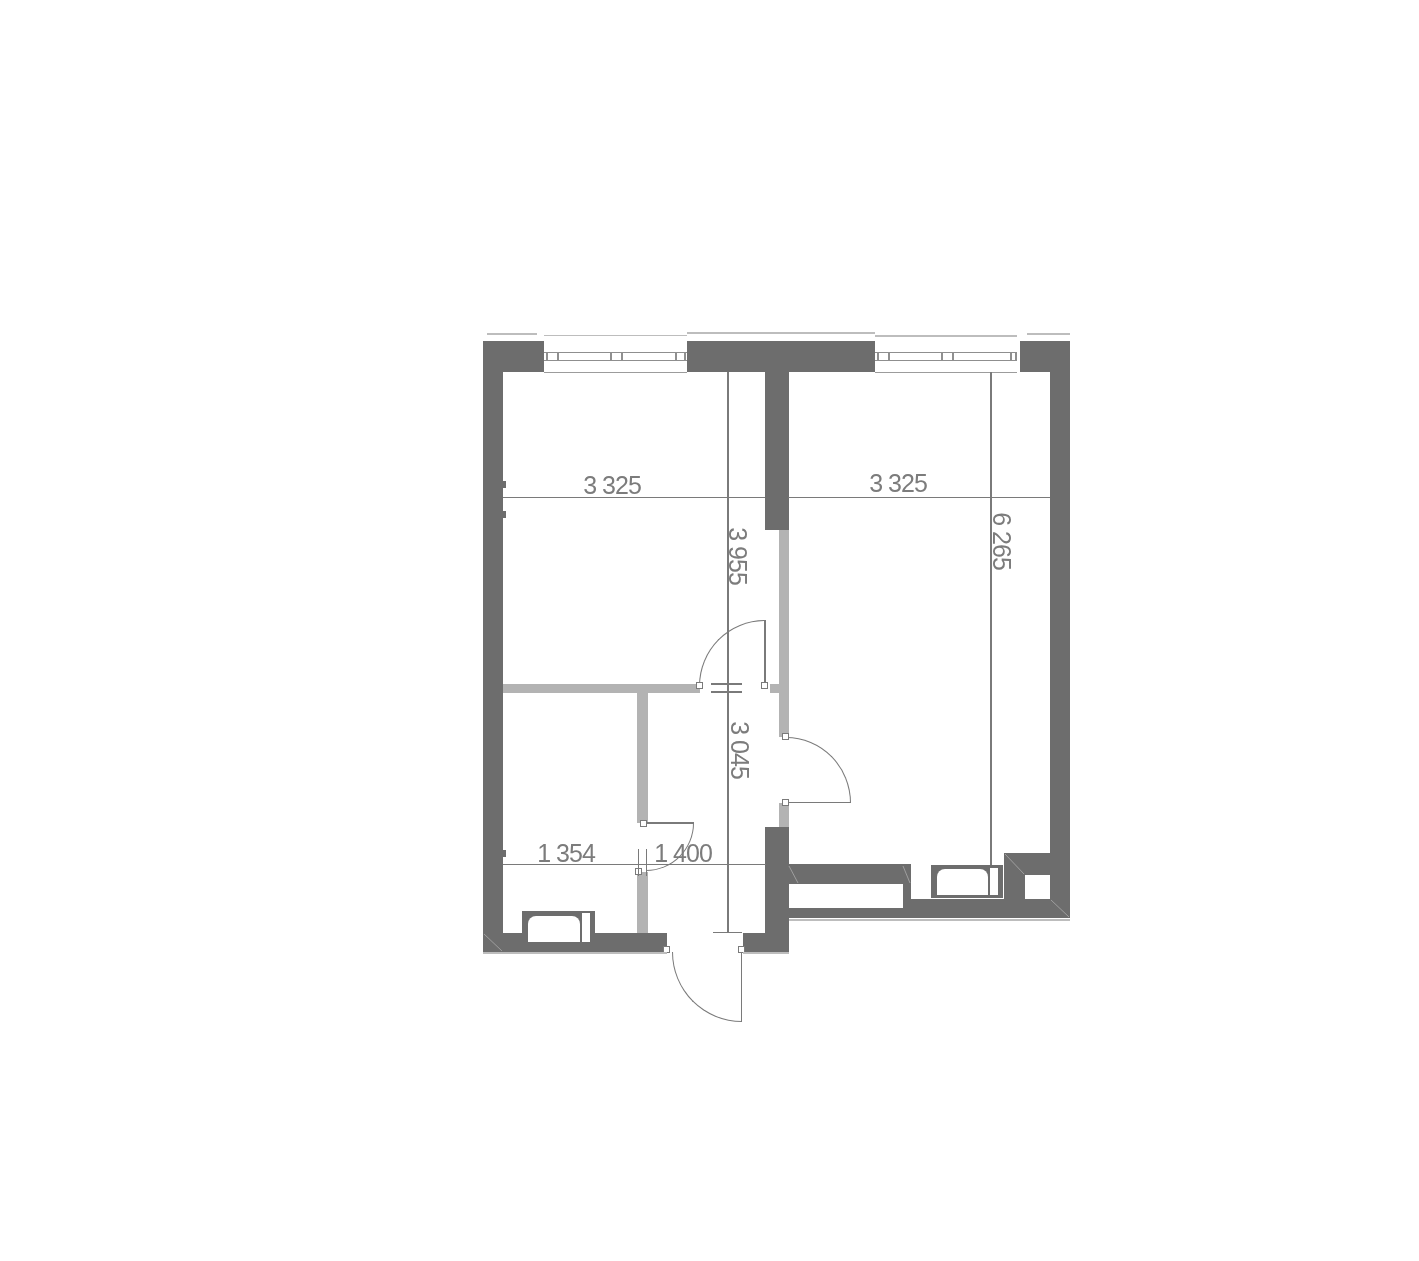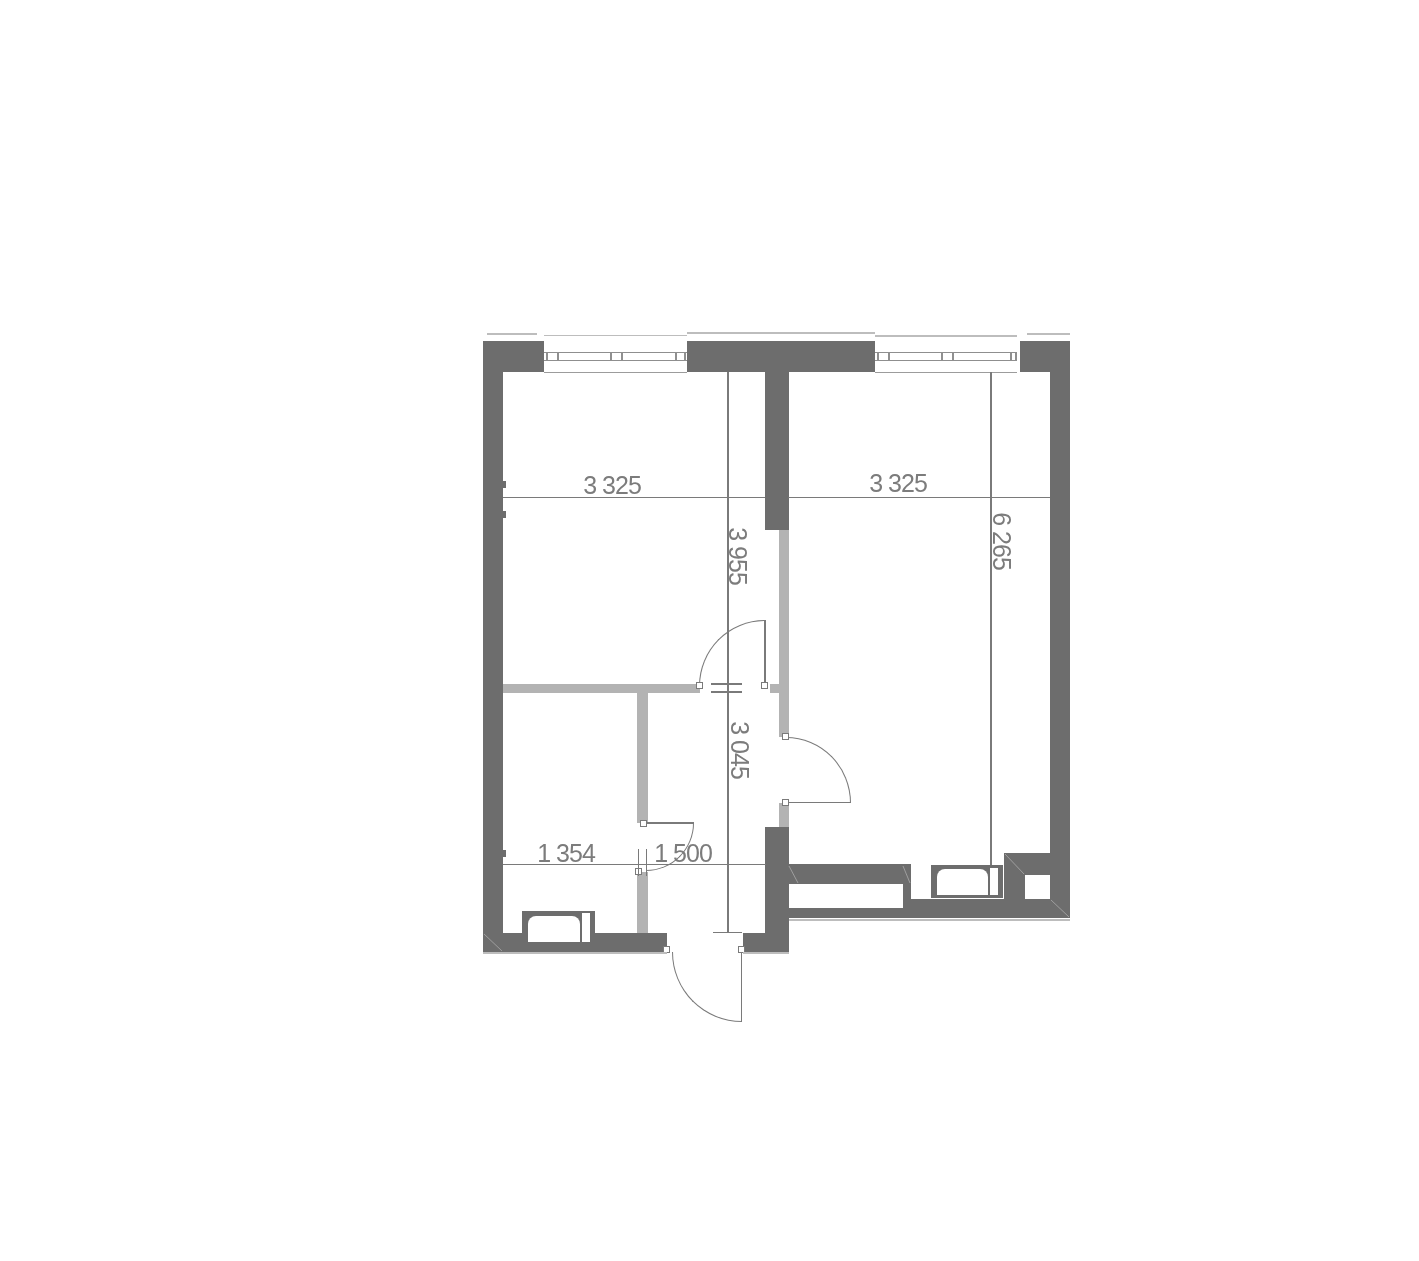--- a/index.html
+++ b/index.html
@@ -102,21 +102,21 @@
   <div class="tick" style="left:500px;top:481px;"></div>
   <div class="tick" style="left:500px;top:511px;"></div>
   <div class="tick" style="left:500px;top:849.5px;"></div>
 
   <div class="dim" style="left:612px;top:485px;">3 325</div>
   <div class="dim" style="left:898px;top:483px;">3 325</div>
   <div class="dim vert" style="left:737px;top:556px;">3 955</div>
   <div class="dim vert" style="left:1001px;top:541px;">6 265</div>
   <div class="dim vert" style="left:739px;top:750px;">3 045</div>
   <div class="dim" style="left:566px;top:853px;">1 354</div>
-  <div class="dim" style="left:683px;top:853px;">1 500</div>
+  <div class="dim" style="left:683px;top:853px;">1 400</div>
 
   <div class="arc arc-tl" style="left:699px;top:620px;width:66px;height:66px;"></div>
   <div class="lv" style="left:764px;top:620px;height:66px;"></div>
   <div class="sq" style="left:696px;top:682px;"></div>
   <div class="sq" style="left:761px;top:682px;"></div>
   <div class="lh" style="left:711px;top:683px;width:31px;"></div>
   <div class="lh" style="left:711px;top:691px;width:31px;"></div>
 
   <div class="arc arc-tr" style="left:786px;top:737px;width:65px;height:66px;"></div>
   <div class="lh" style="left:786px;top:801.5px;width:65px;"></div>

